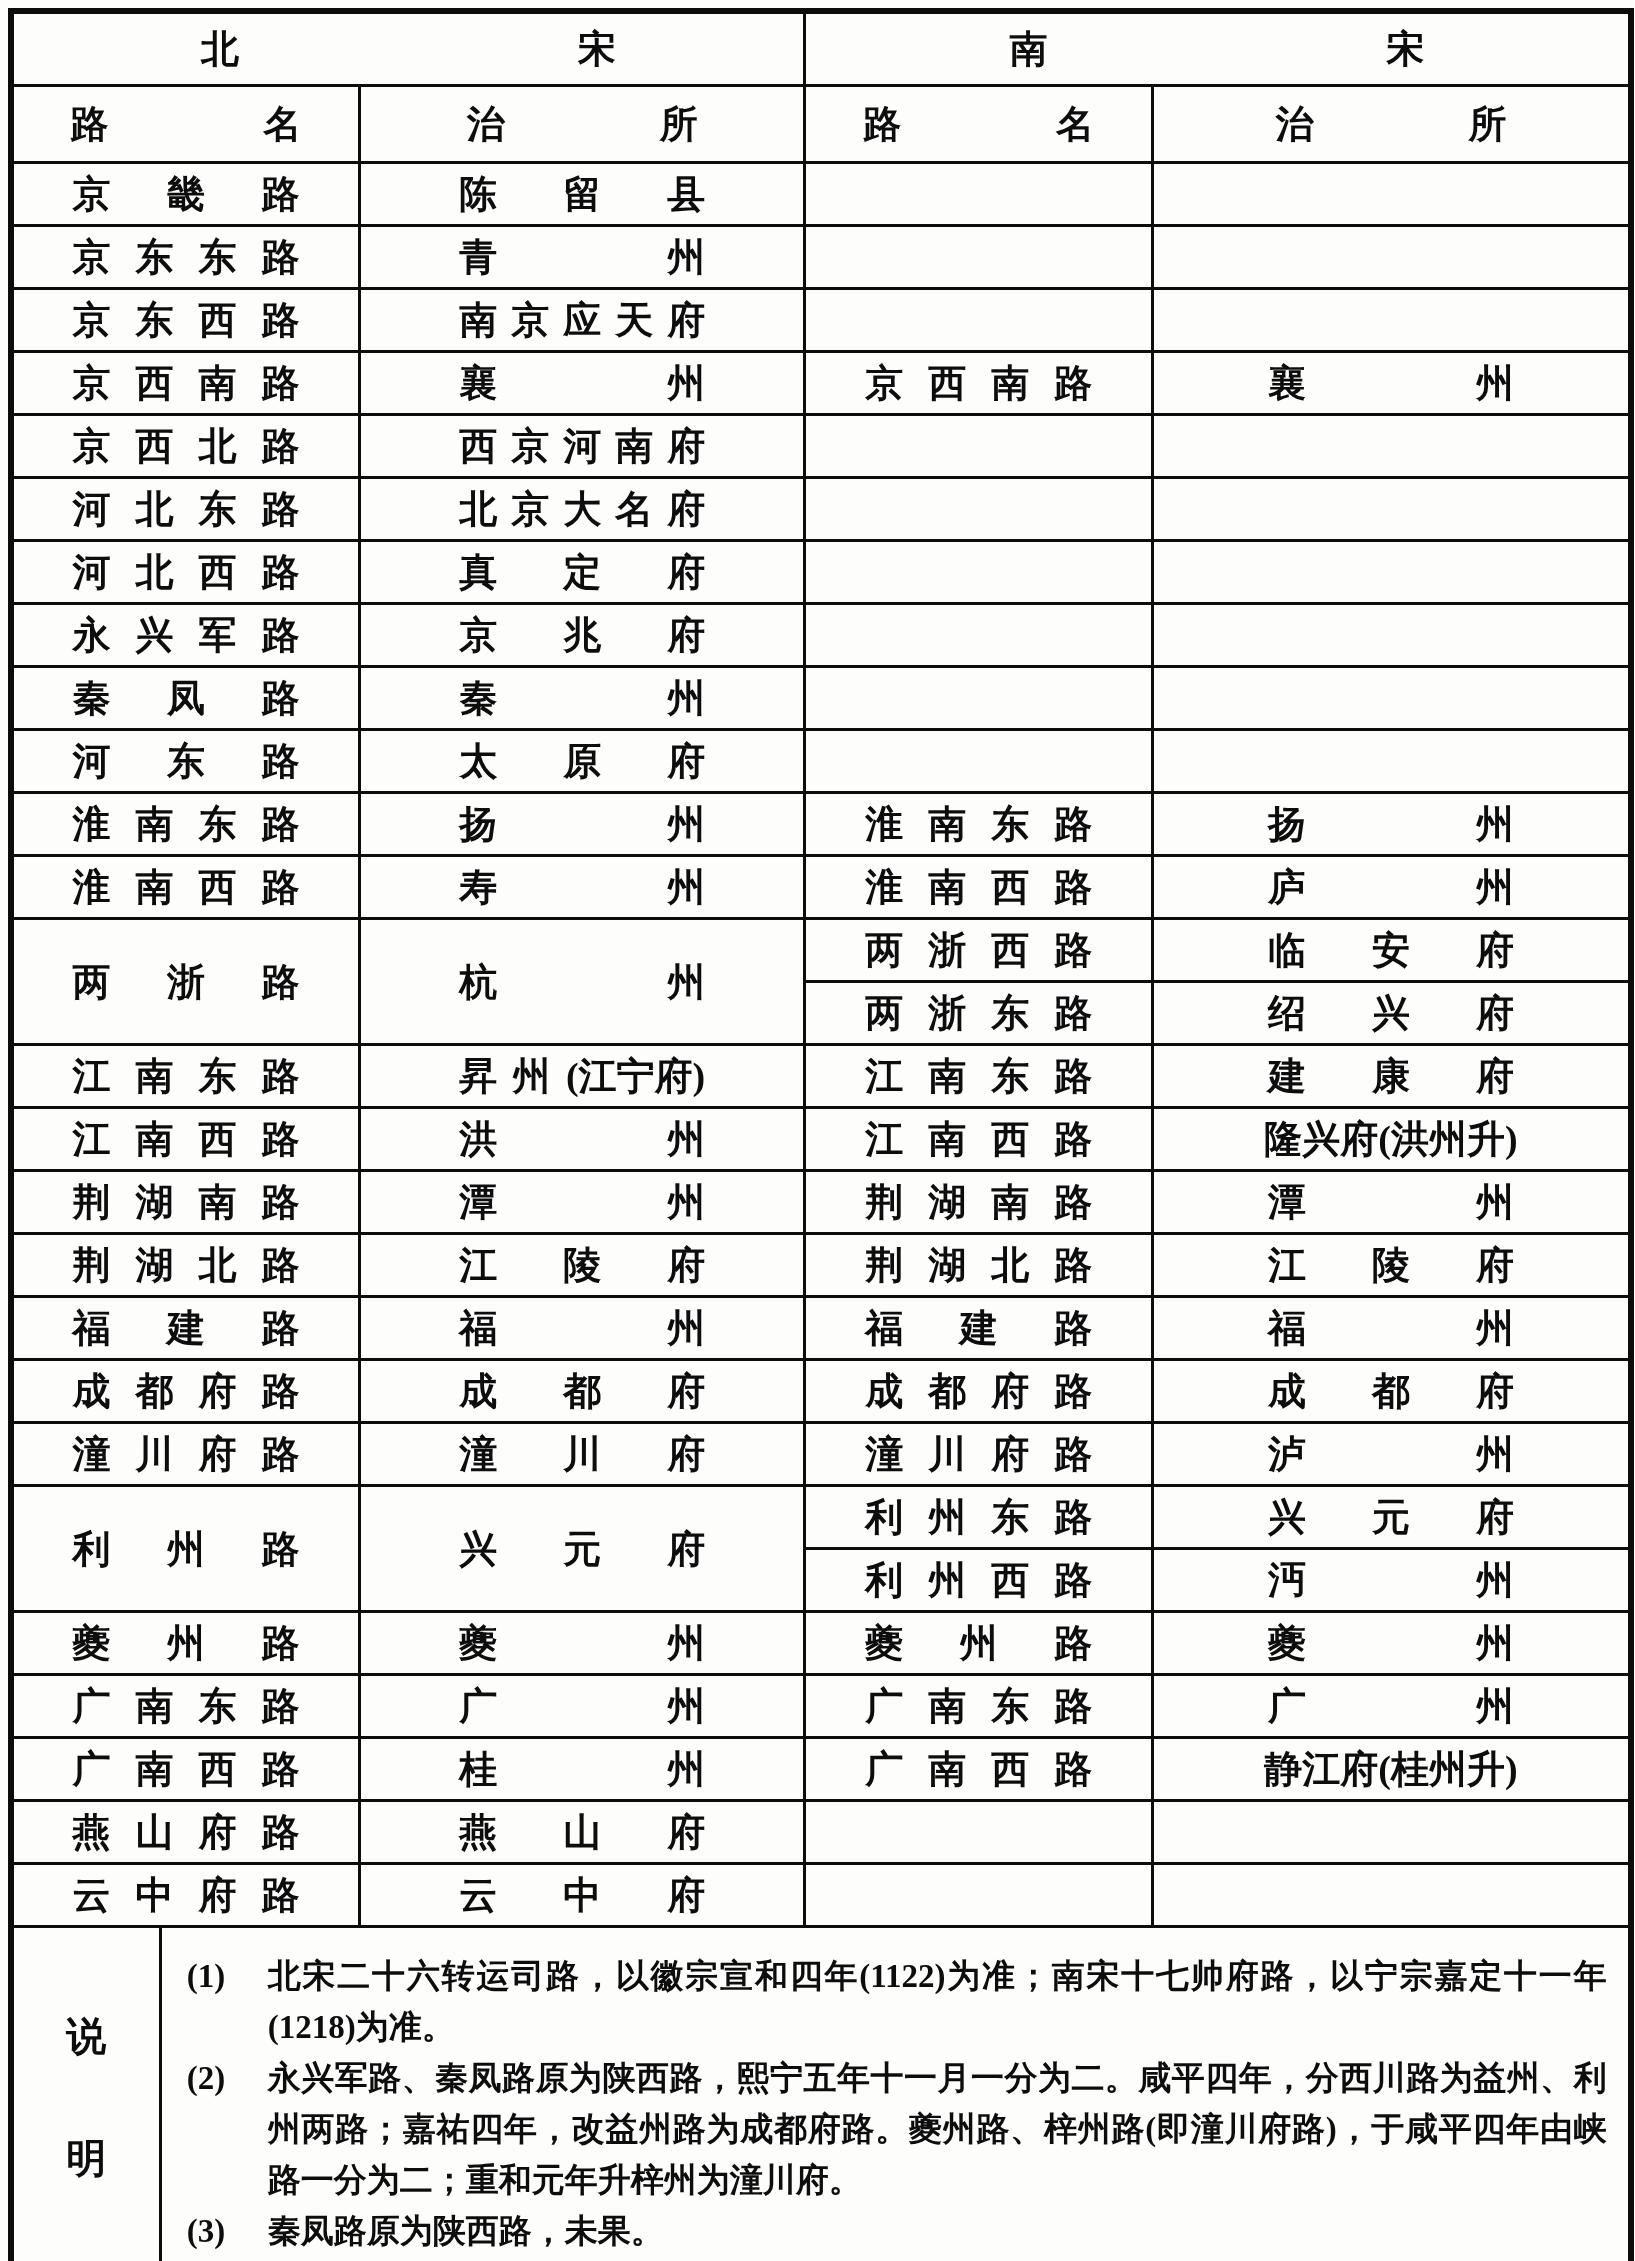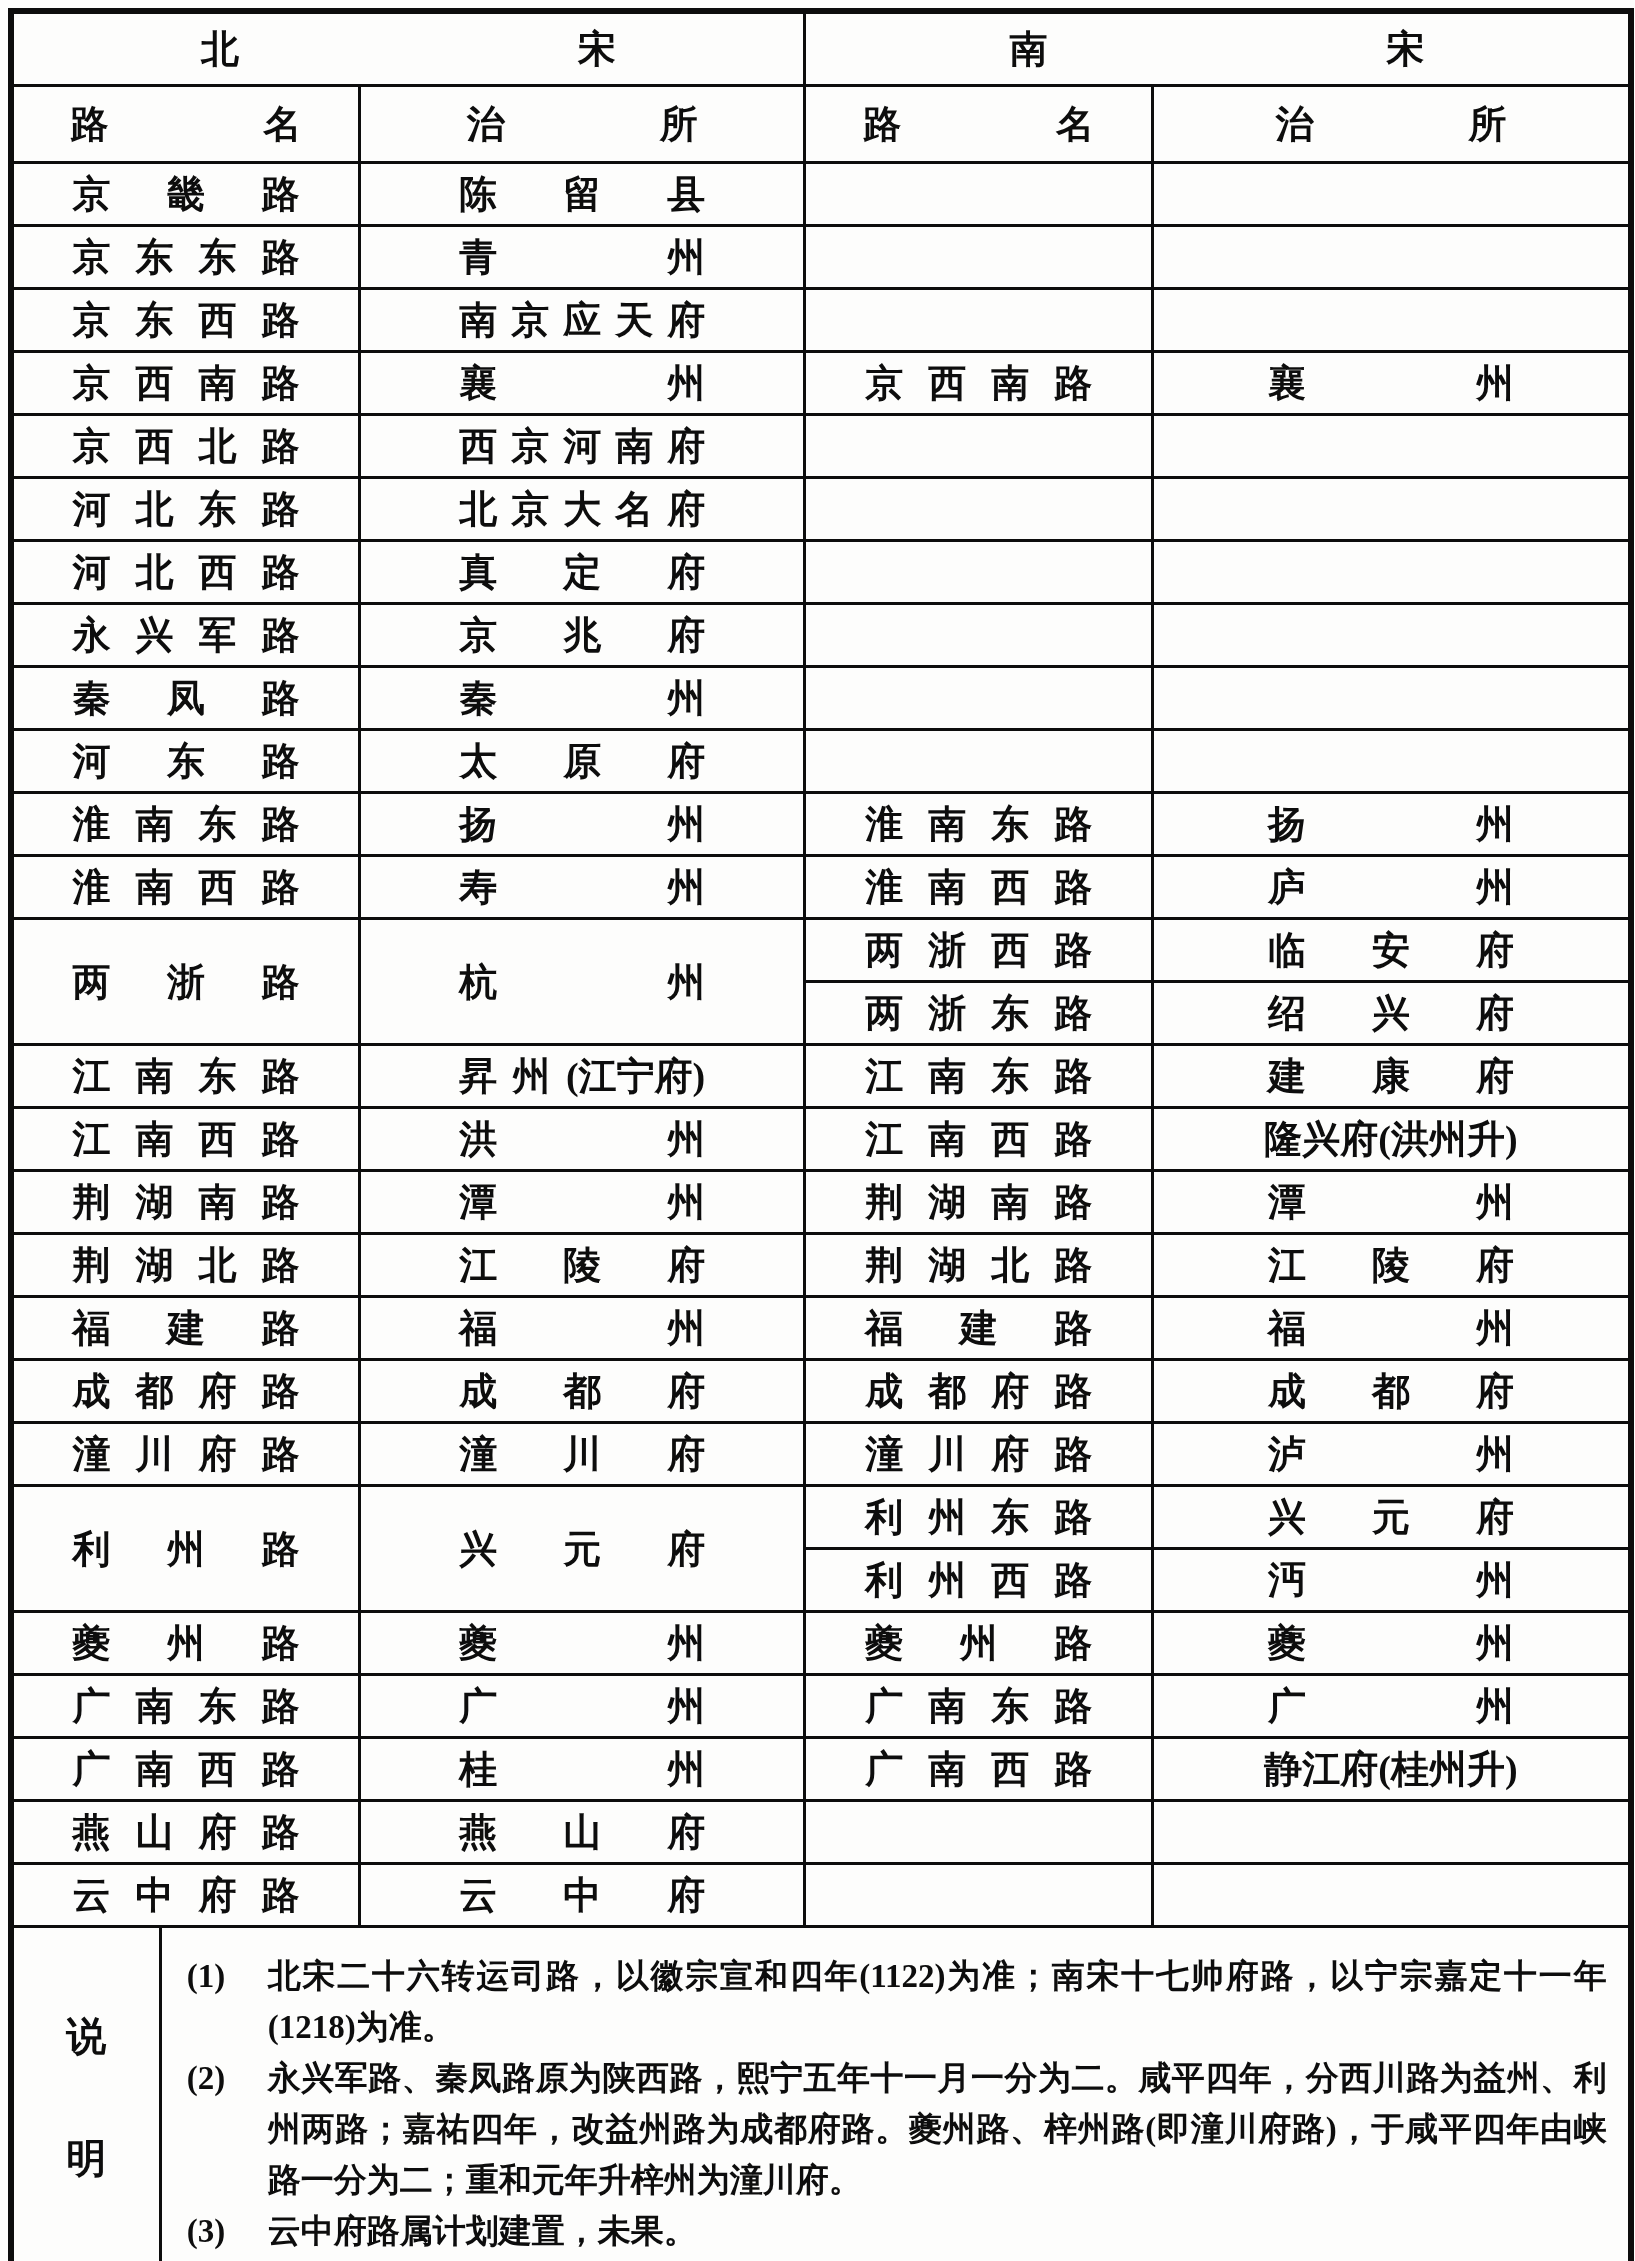--- a/index.html
+++ b/index.html
@@ -670,21 +670,21 @@
               <div class="note">
                 <span class="note-num">(1)</span>
                 <span class="note-text">北宋二十六转运司路，以徽宗宣和四年(1122)为准；南宋十七帅府路，以宁宗嘉定十一年(1218)为准。</span>
               </div>
               <div class="note">
                 <span class="note-num">(2)</span>
                 <span class="note-text">永兴军路、秦凤路原为陕西路，熙宁五年十一月一分为二。咸平四年，分西川路为益州、利州两路；嘉祐四年，改益州路为成都府路。夔州路、梓州路(即潼川府路)，于咸平四年由峡路一分为二；重和元年升梓州为潼川府。</span>
               </div>
               <div class="note">
                 <span class="note-num">(3)</span>
-                <span class="note-text">云中府路属计划建置，未果。</span>
+                <span class="note-text">秦凤路原为陕西路，未果。</span>
               </div>
             </div>
           </div>
         </td>
       </tr>
     </tbody>
   </table>
 </div>
 
 

